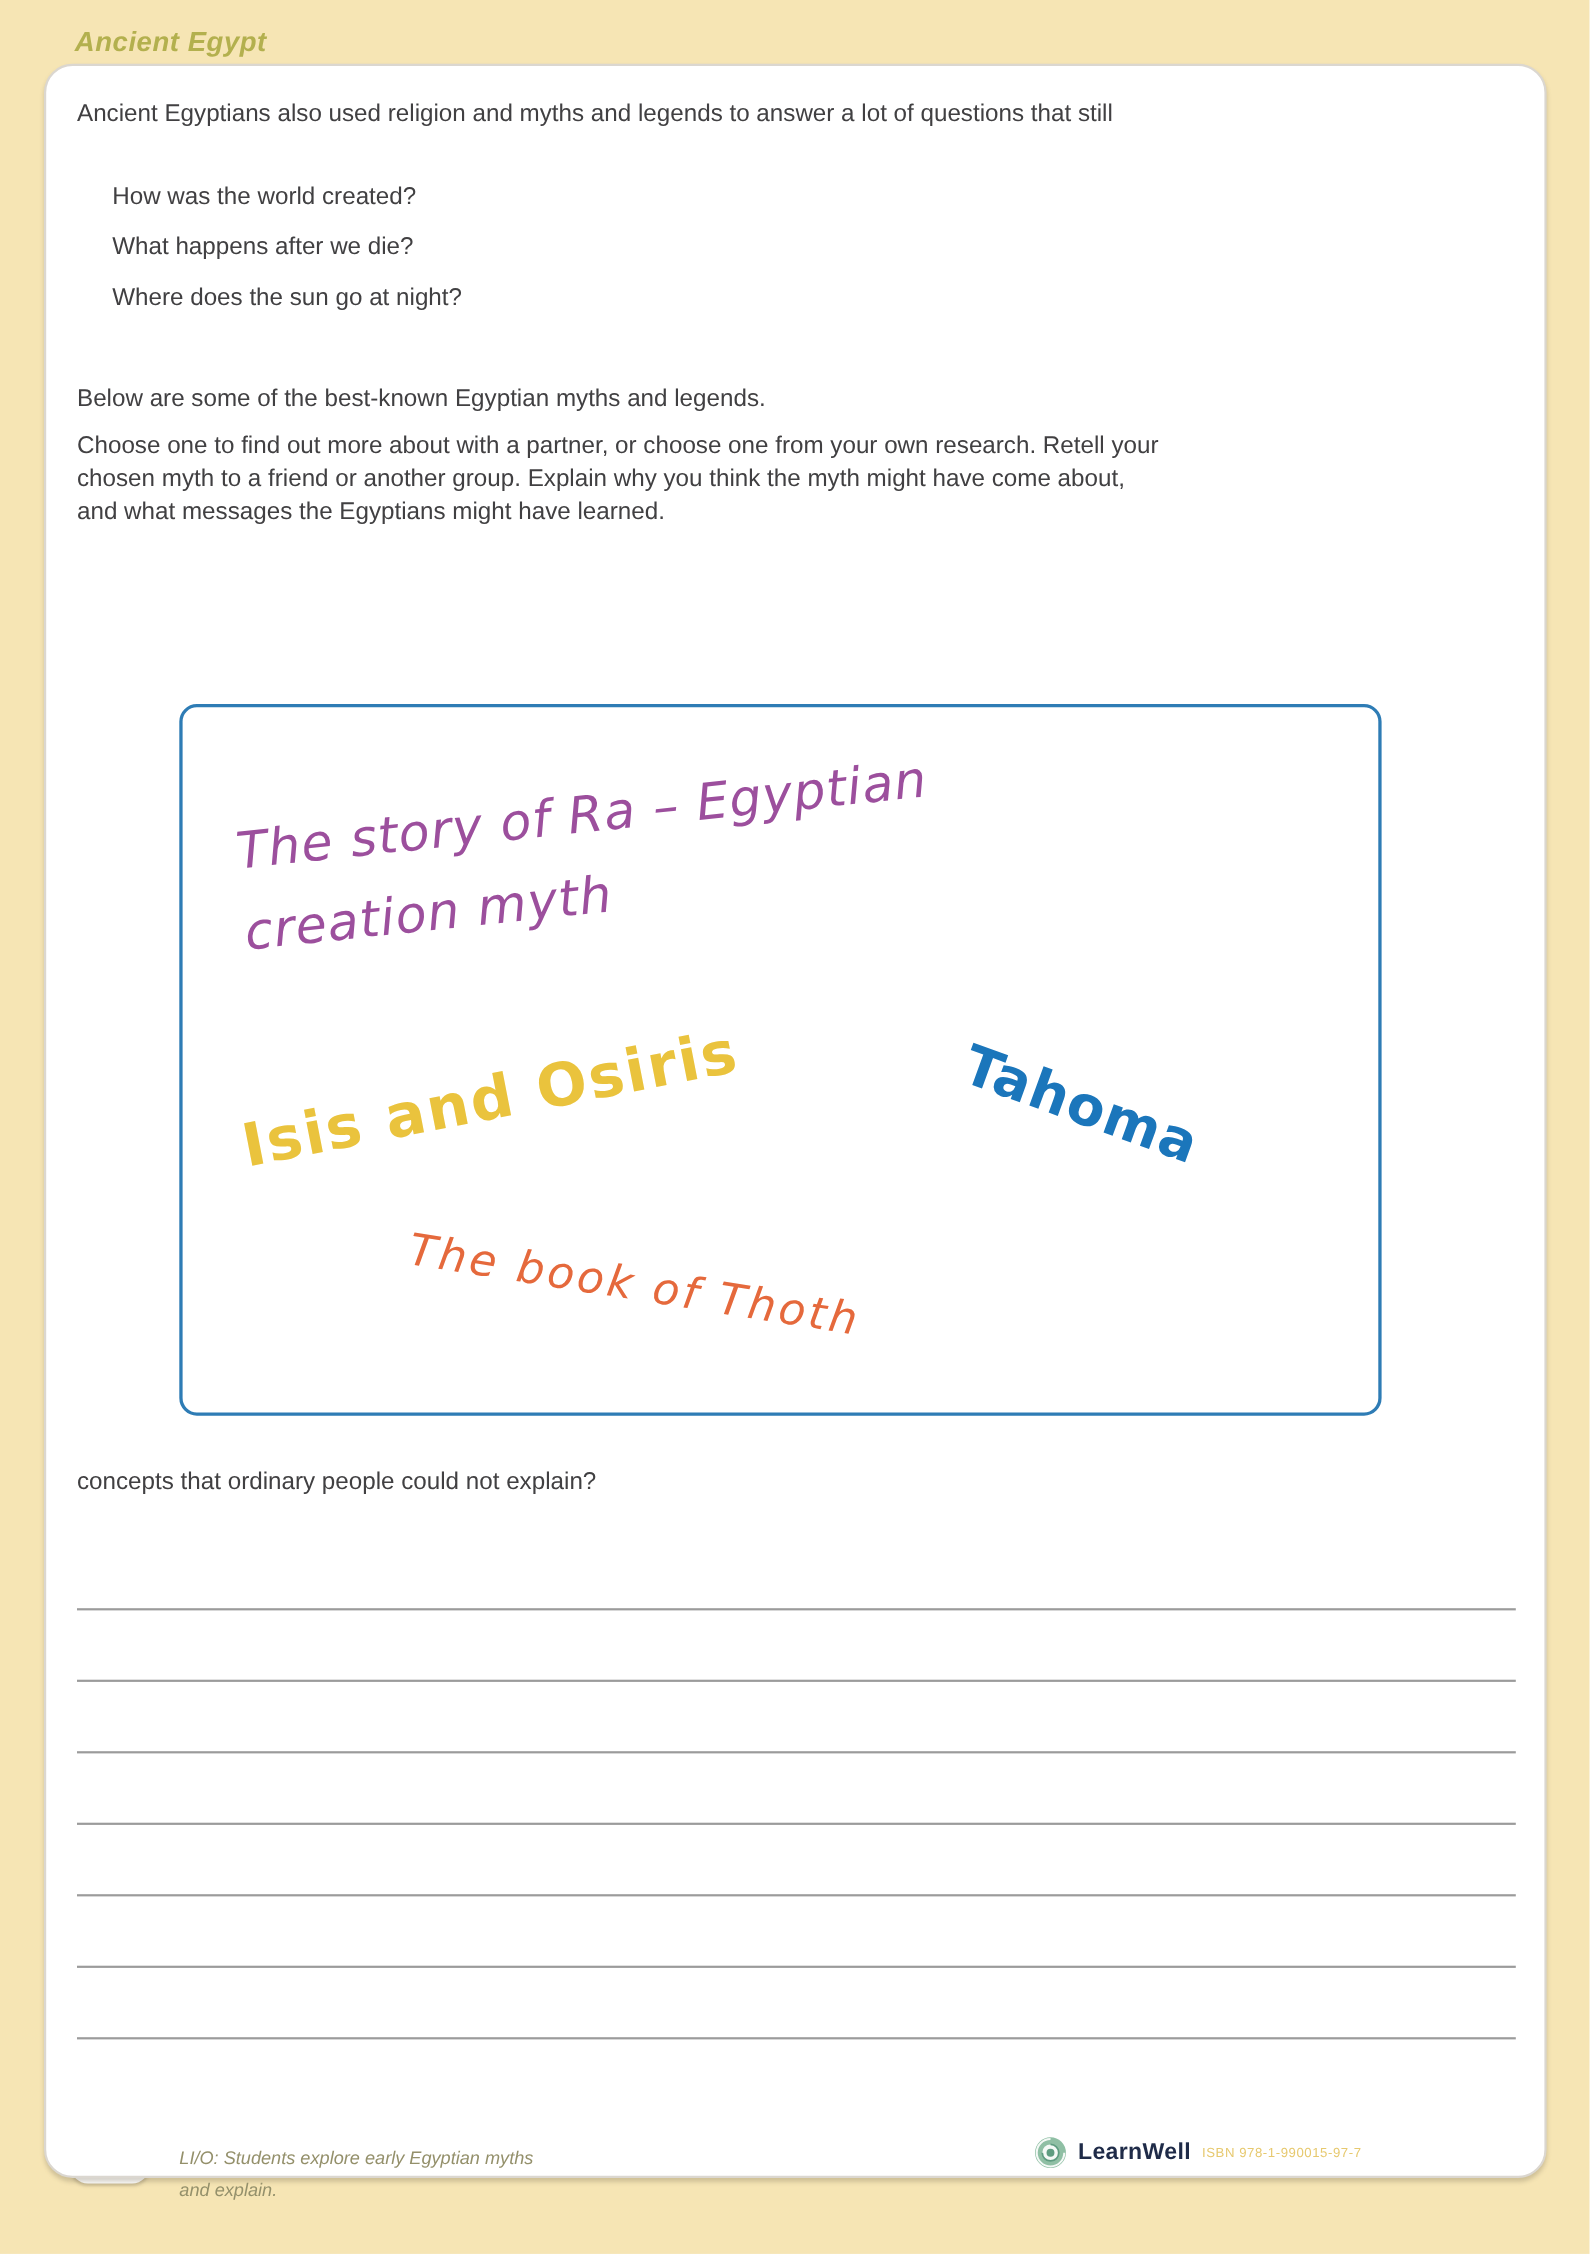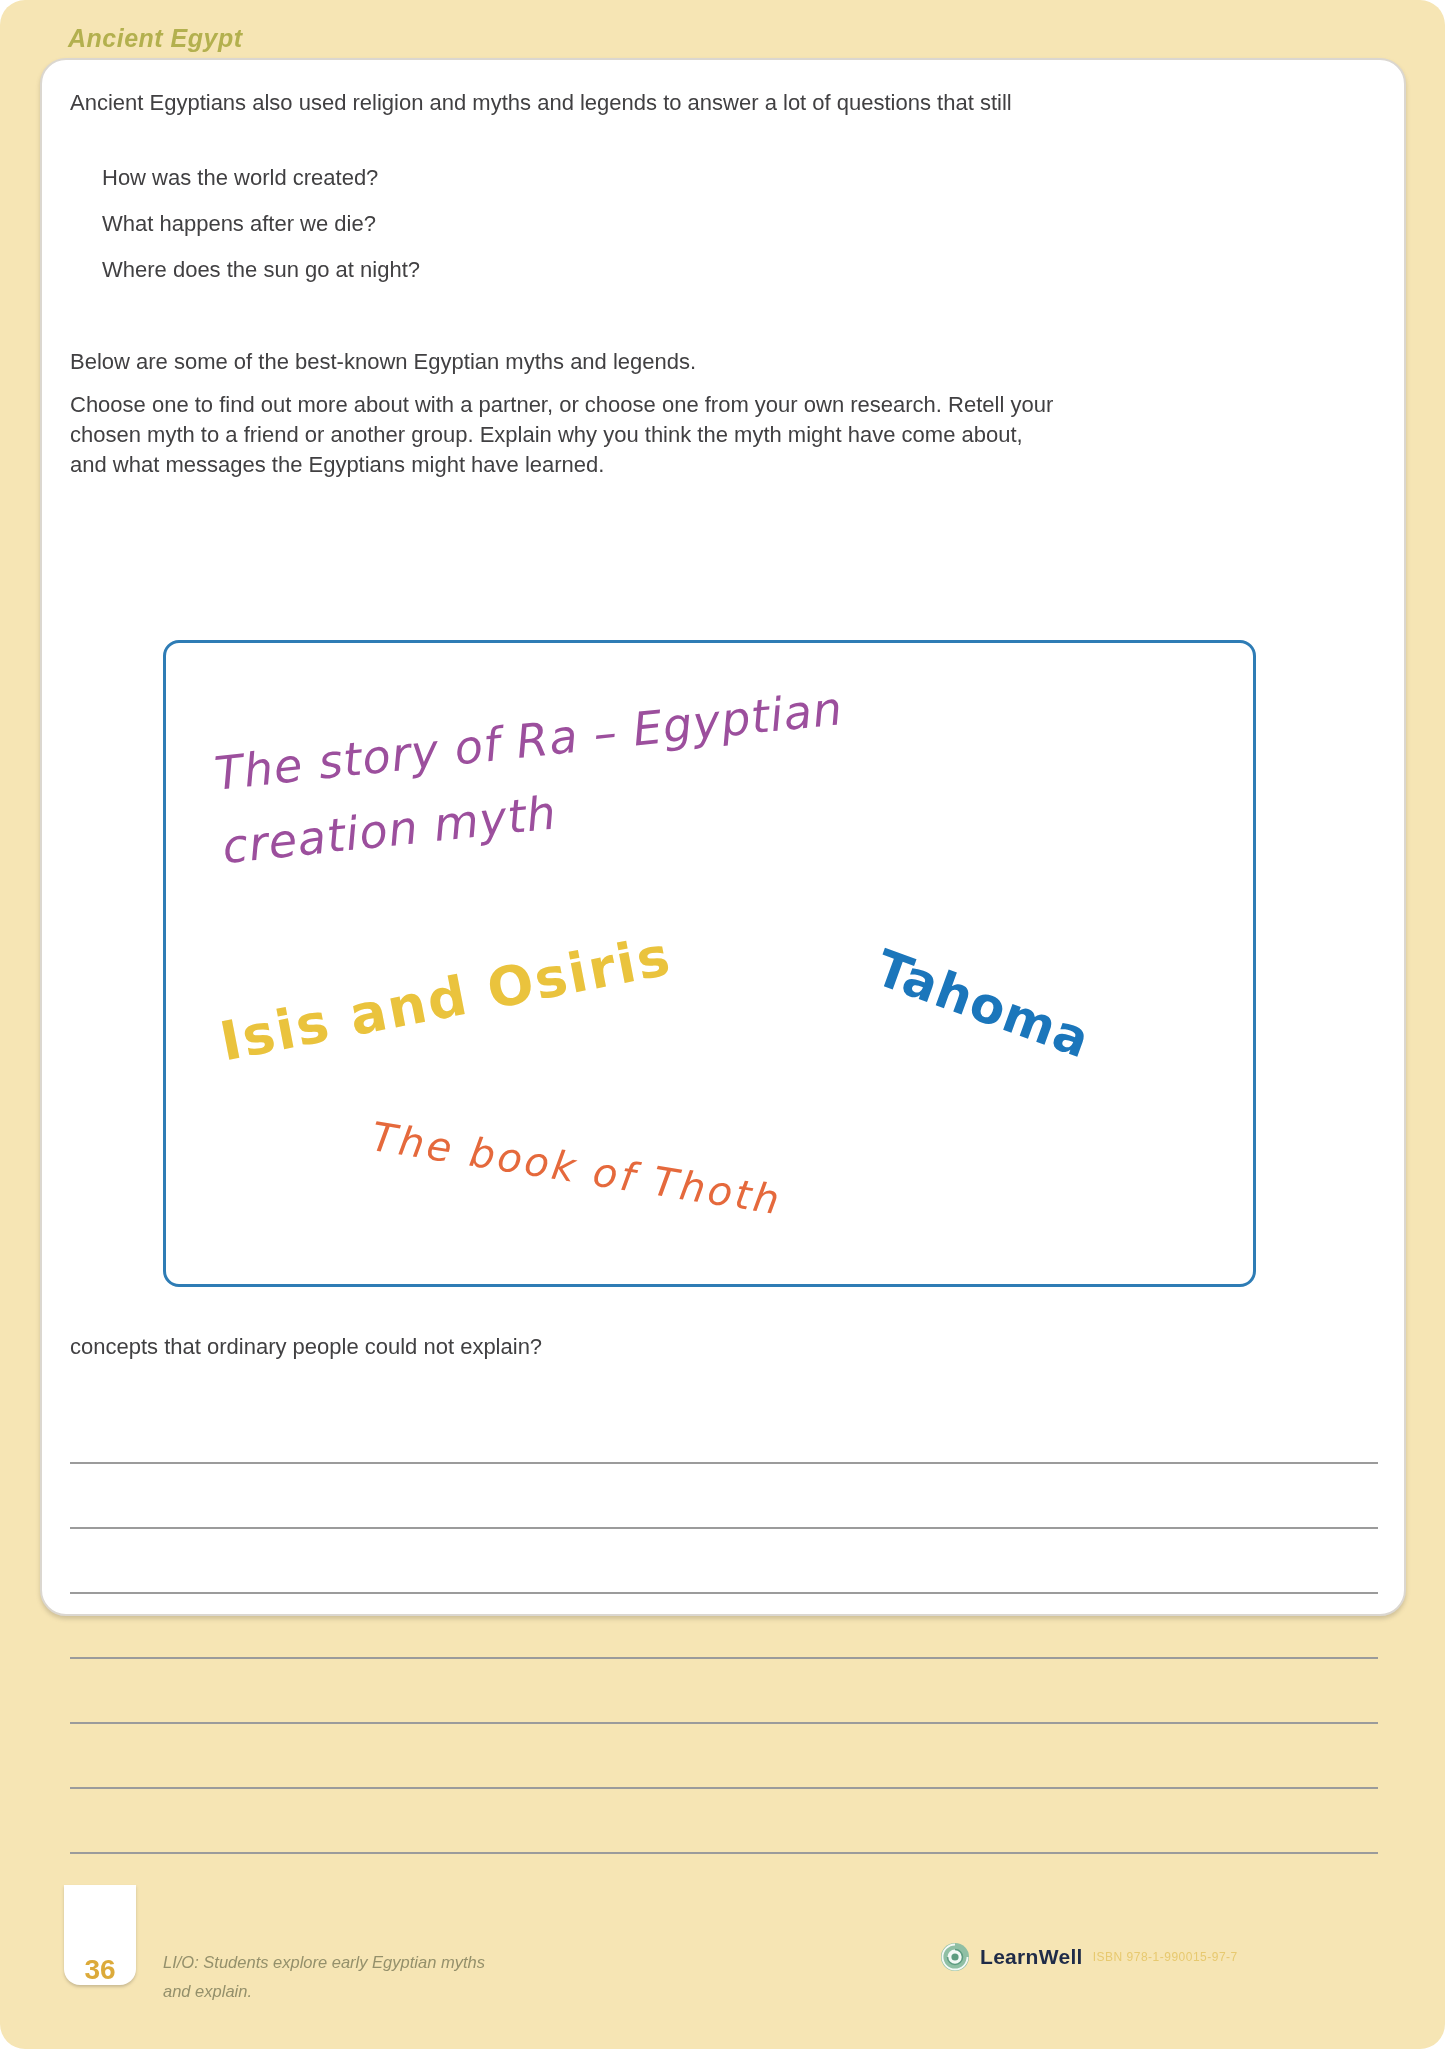--- a/index.html
+++ b/index.html
@@ -1,29 +1,28 @@
 <!DOCTYPE html>
 <html><head>
 <meta charset="utf-8">
 <style>
   html,body{margin:0;padding:0;}
   .page{
     position:relative;width:1445px;height:2049px;
     background:#f6e5b4;
     font-family:"Liberation Sans", sans-serif;
     overflow:hidden;
-    border-radius:25px;
   }
   .header-title{
     position:absolute;left:68px;top:24px;
     font-size:25px;font-weight:bold;font-style:italic;
     color:#b3b04e;letter-spacing:0.5px;
   }
   .card{
-    position:absolute;left:40px;top:58px;width:1366px;height:1558px;
+    position:absolute;left:40px;top:58px;width:1366px;height:1922px;
     background:#ffffff;border:2px solid #dbd7d0;border-radius:26px;
     box-shadow:0 3px 4px rgba(120,110,85,0.30);
     z-index:2;box-sizing:border-box;
   }
   .body-text{color:#414042;font-size:22px;}
   .line{white-space:nowrap;line-height:30px;}
   .intro{position:absolute;left:28px;top:28px;}
   .question{position:absolute;left:60px;white-space:nowrap;line-height:30px;}
   .q1{top:103px}.q2{top:149px}.q3{top:195px}
   .below{position:absolute;left:28px;top:287px;white-space:nowrap;line-height:30px;}

